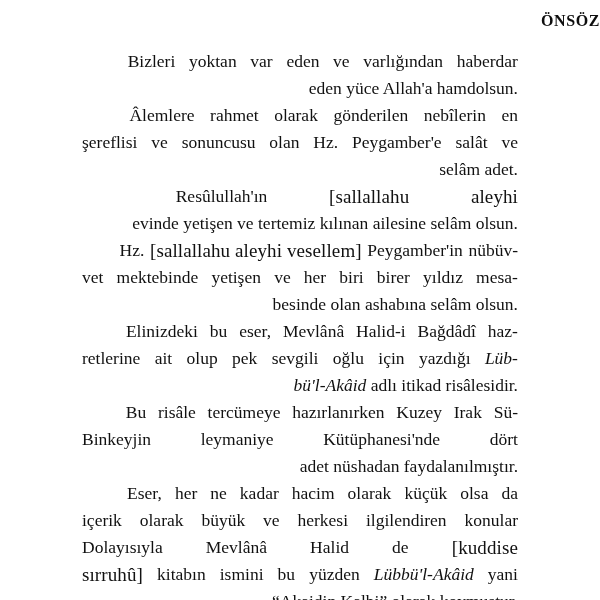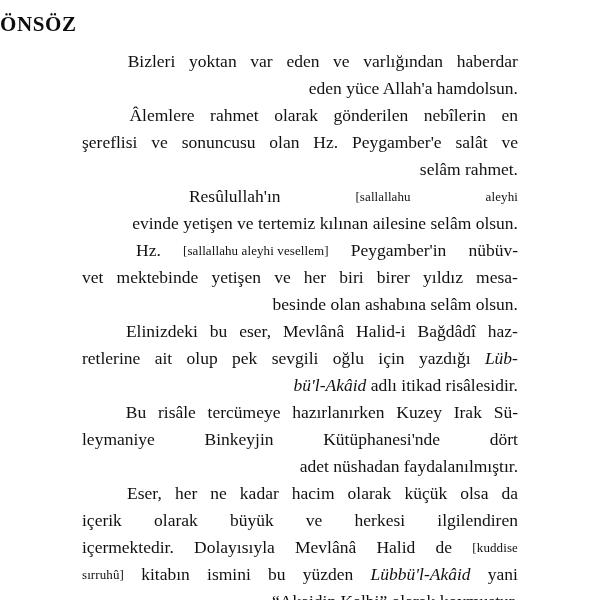--- a/index.html
+++ b/index.html
@@ -19,22 +19,22 @@
     width: 600px;
     height: 600px;
     background: #ffffff;
     box-sizing: border-box;
   }
   .page-title {
     position: absolute;
     top: 12px;
     left: 0;
     width: 600px;
-    text-align: left;
-    font-size: 21px;
+    text-align: right;
+    font-size: 16px;
     font-weight: bold;
     letter-spacing: 0.6px;
     color: #0d0d0d;
   }
   .body-text {
     position: absolute;
     top: 48px;
     left: 82px;
     width: 436px;
   }
@@ -67,21 +67,21 @@
   }
   
   .line.flush {
     display: block;
     text-align: right;
   }
   .w {
     white-space: pre;
   }
   .small-caps-note {
-    font-size: 13px;
+    font-size: 19px;
     letter-spacing: 0.1px;
   }
   .ital {
     font-style: italic;
   }
 </style>
 </head>
 <body>
 
 <div class="page">
@@ -115,21 +115,21 @@
         <span class="line just">
           <span class="w ">şereflisi</span>
           <span class="w ">ve</span>
           <span class="w ">sonuncusu</span>
           <span class="w ">olan</span>
           <span class="w ">Hz.</span>
           <span class="w ">Peygamber'e</span>
           <span class="w ">salât</span>
           <span class="w ">ve</span>
         </span>
-        <span class="line flush">selâm rahmet.</span>
+        <span class="line flush">selâm adet.</span>
       </p>
       <p class="para">
         <span class="line just indent">
           <span class="lead-space"></span>
           <span class="w ">Resûlullah'ın</span>
           <span class="w small-caps-note">[sallallahu</span>
           <span class="w small-caps-note">aleyhi</span>
         </span>
         <span class="line flush">evinde yetişen ve tertemiz kılınan ailesine selâm olsun.</span>
       </p>
@@ -183,22 +183,22 @@
           <span class="lead-space"></span>
           <span class="w ">Bu</span>
           <span class="w ">risâle</span>
           <span class="w ">tercümeye</span>
           <span class="w ">hazırlanırken</span>
           <span class="w ">Kuzey</span>
           <span class="w ">Irak</span>
           <span class="w ">Sü-</span>
         </span>
         <span class="line just">
+          <span class="w ">Binkeyjin</span>
           <span class="w ">leymaniye</span>
-          <span class="w ">Binkeyjin</span>
           <span class="w ">Kütüphanesi'nde</span>
           <span class="w ">dört</span>
         </span>
         <span class="line flush">adet nüshadan faydalanılmıştır.</span>
       </p>
       <p class="para">
         <span class="line just indent">
           <span class="lead-space"></span>
           <span class="w ">Eser,</span>
           <span class="w ">her</span>
@@ -210,23 +210,23 @@
           <span class="w ">olsa</span>
           <span class="w ">da</span>
         </span>
         <span class="line just">
           <span class="w ">içerik</span>
           <span class="w ">olarak</span>
           <span class="w ">büyük</span>
           <span class="w ">ve</span>
           <span class="w ">herkesi</span>
           <span class="w ">ilgilendiren</span>
-        </span>
-        <span class="line just">
-          <span class="w ">içermektedir.</span>
+          <span class="w ">konular</span>
+        </span>
+        <span class="line just">
           <span class="w ">Dolayısıyla</span>
           <span class="w ">Mevlânâ</span>
           <span class="w ">Halid</span>
           <span class="w ">de</span>
           <span class="w small-caps-note">[kuddise</span>
         </span>
         <span class="line just">
           <span class="w small-caps-note">sırruhû]</span>
           <span class="w ">kitabın</span>
           <span class="w ">ismini</span>

